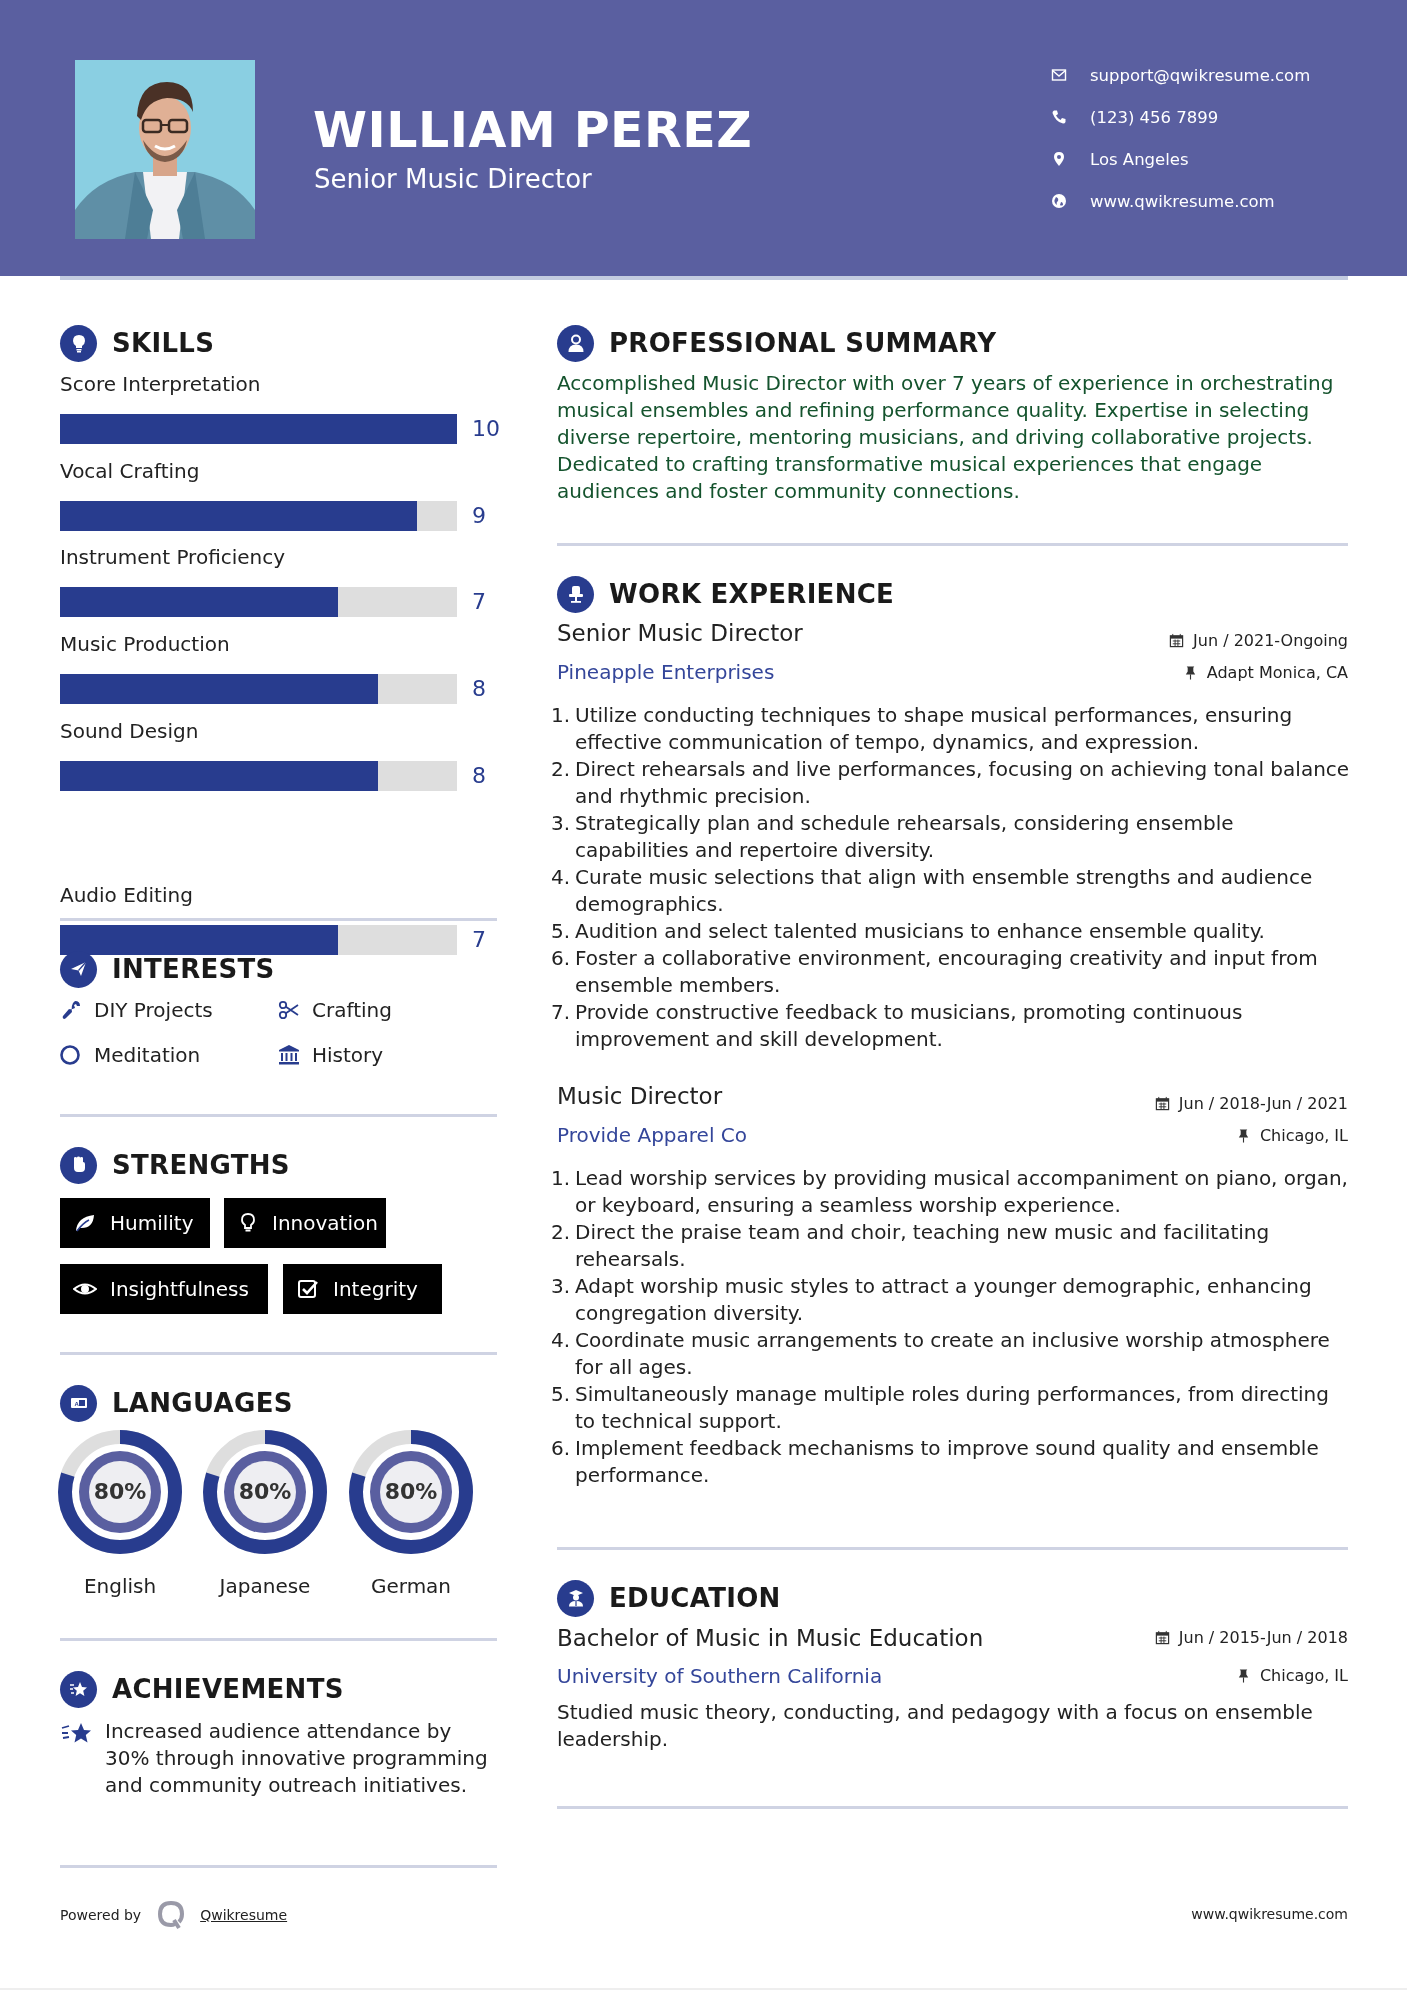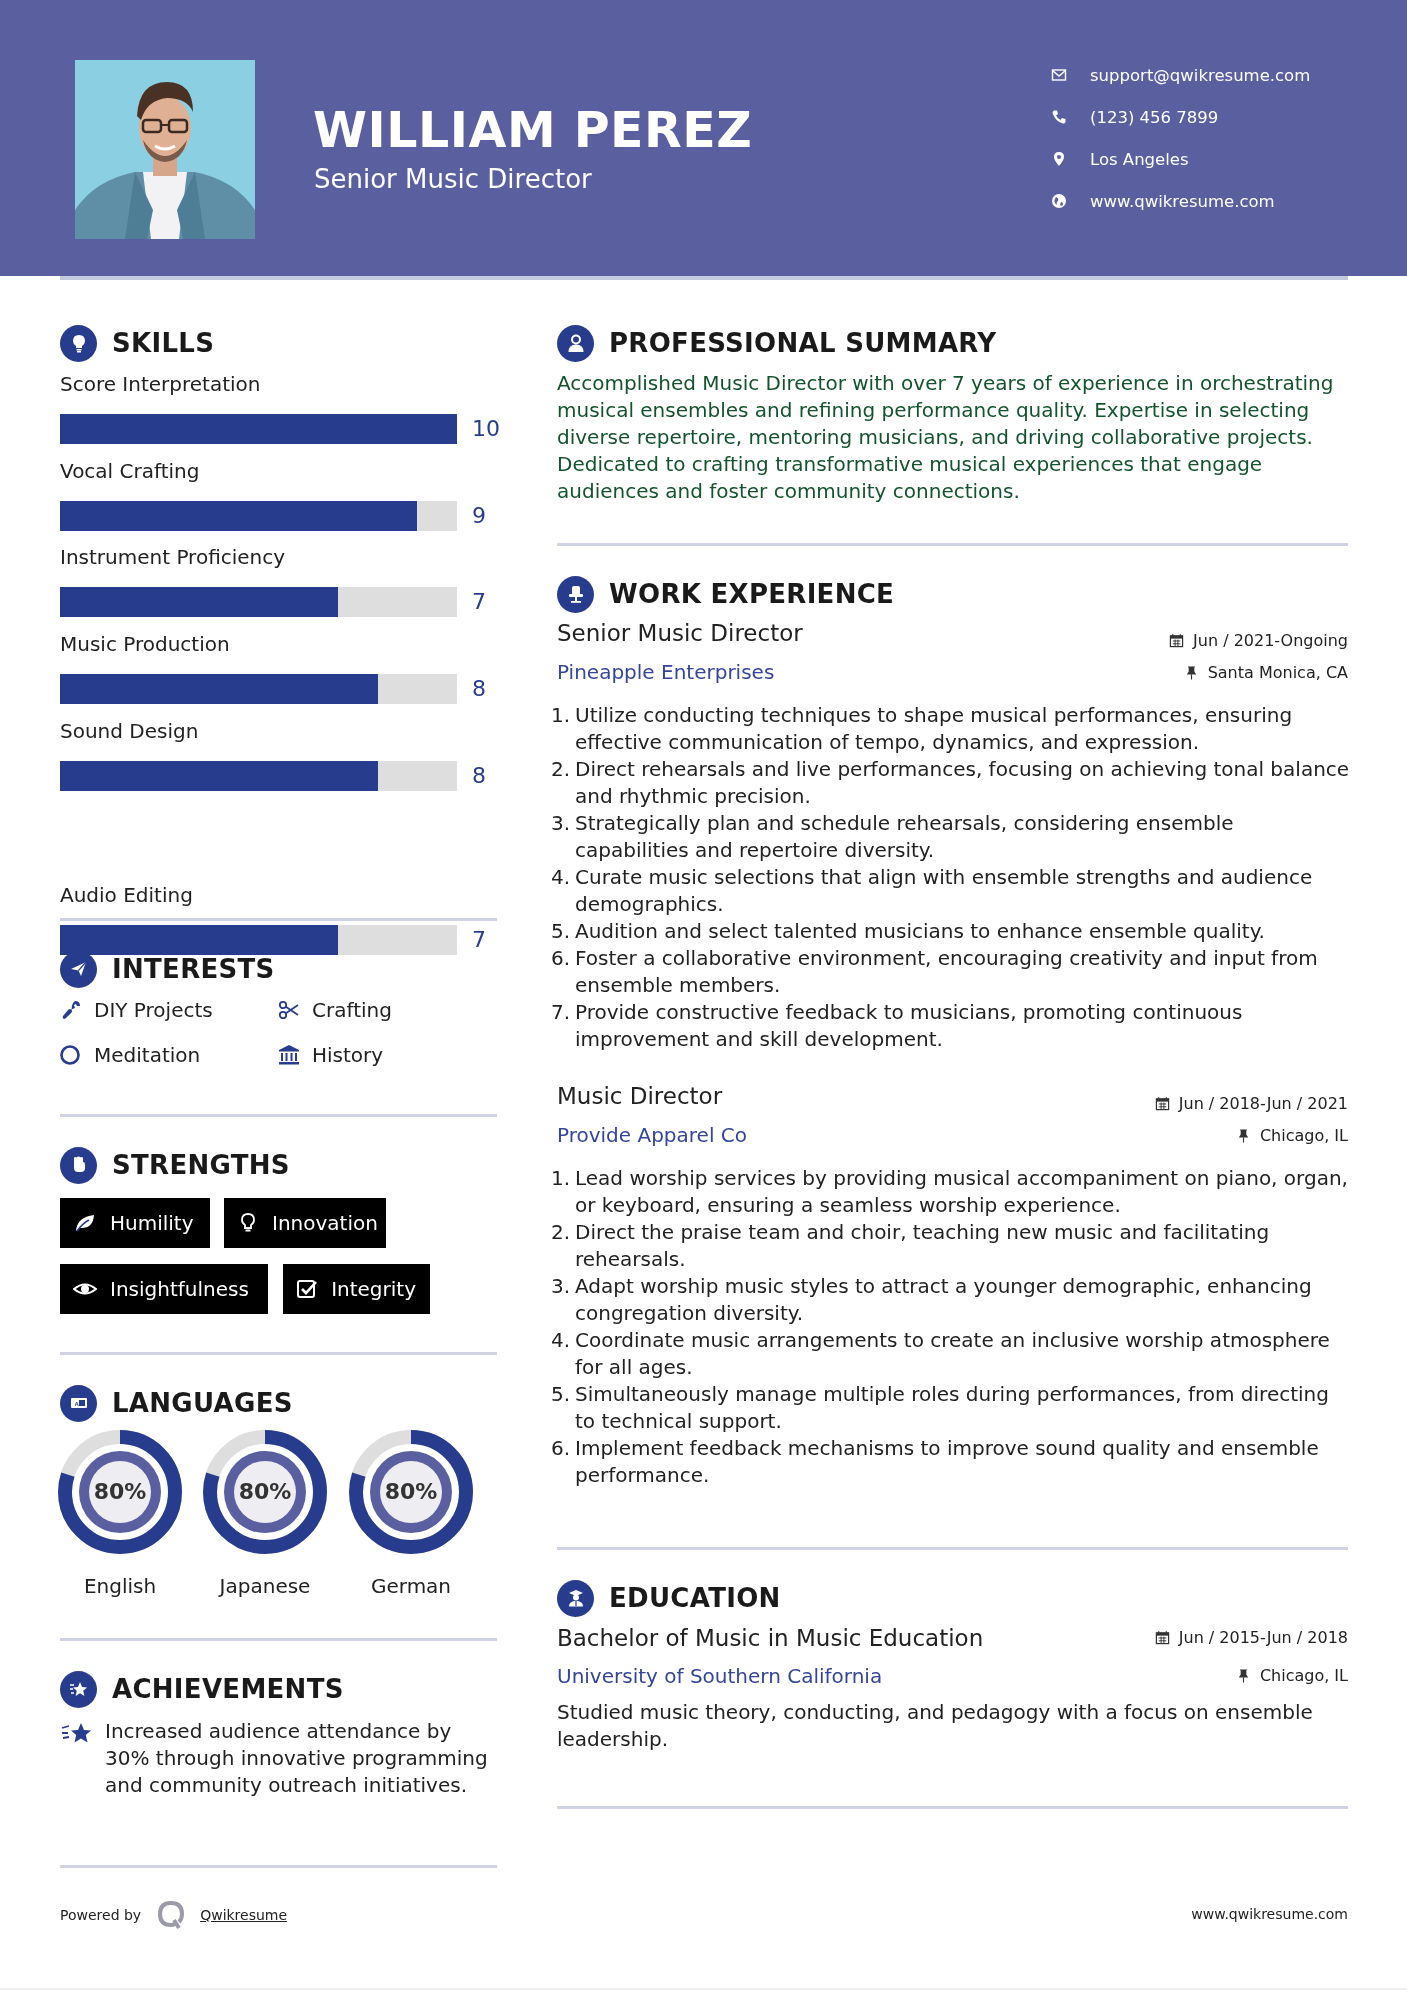--- a/index.html
+++ b/index.html
@@ -292,21 +292,21 @@
 </div>
 <div class="chip" style="left:60px; top:1264px; width:208px;">
   <span class="chicon">
     <svg viewBox="0 0 24 24">
         <path d="M1 12 Q12 3 23 12 Q12 21 1 12 Z" fill="none" stroke="#fff" stroke-width="2"></path>
         <circle cx="12" cy="12" r="4" fill="#fff"></circle>
       </svg>
   </span>
   <span>Insightfulness</span>
 </div>
-<div class="chip" style="left:283px; top:1264px; width:147px;">
+<div class="chip" style="left:283px; top:1264px; width:159px;">
   <span class="chicon">
     <svg viewBox="0 0 24 24">
         <rect x="3" y="4" width="16" height="16" rx="2" fill="none" stroke="#fff" stroke-width="2"></rect>
         <path d="M7 12 L11 16 L21 5" fill="none" stroke="#fff" stroke-width="2.6"></path>
       </svg>
   </span>
   <span>Integrity</span>
 </div>
 
 <div class="divider" style="left:60px; top:1352px; width:437px;"></div>
@@ -419,21 +419,21 @@
   <span>Jun / 2021-Ongoing</span>
 </div>
 <div class="job-company" style="top:660px;">Pineapple Enterprises</div>
 <div class="job-meta" style="top:663px;">
   <span class="micon">
     <svg viewBox="0 0 16 16">
         <path d="M4 1.5 L12 1.5 L11 3 L11 7 L13 10 L3 10 L5 7 L5 3 Z" fill="#333"></path>
         <rect x="7.4" y="10" width="1.2" height="5.5" fill="#333"></rect>
       </svg>
   </span>
-  <span>Santa Monica, CA</span>
+  <span>Adapt Monica, CA</span>
 </div>
 <ol class="bullets" style="top:702px;">
   <li><span class="num">1.</span><span>Utilize conducting techniques to shape musical performances, ensuring effective communication of tempo, dynamics, and expression.</span></li>
   <li><span class="num">2.</span><span>Direct rehearsals and live performances, focusing on achieving tonal balance and rhythmic precision.</span></li>
   <li><span class="num">3.</span><span>Strategically plan and schedule rehearsals, considering ensemble capabilities and repertoire diversity.</span></li>
   <li><span class="num">4.</span><span>Curate music selections that align with ensemble strengths and audience demographics.</span></li>
   <li><span class="num">5.</span><span>Audition and select talented musicians to enhance ensemble quality.</span></li>
   <li><span class="num">6.</span><span>Foster a collaborative environment, encouraging creativity and input from ensemble members.</span></li>
   <li><span class="num">7.</span><span>Provide constructive feedback to musicians, promoting continuous improvement and skill development.</span></li>
 </ol>

